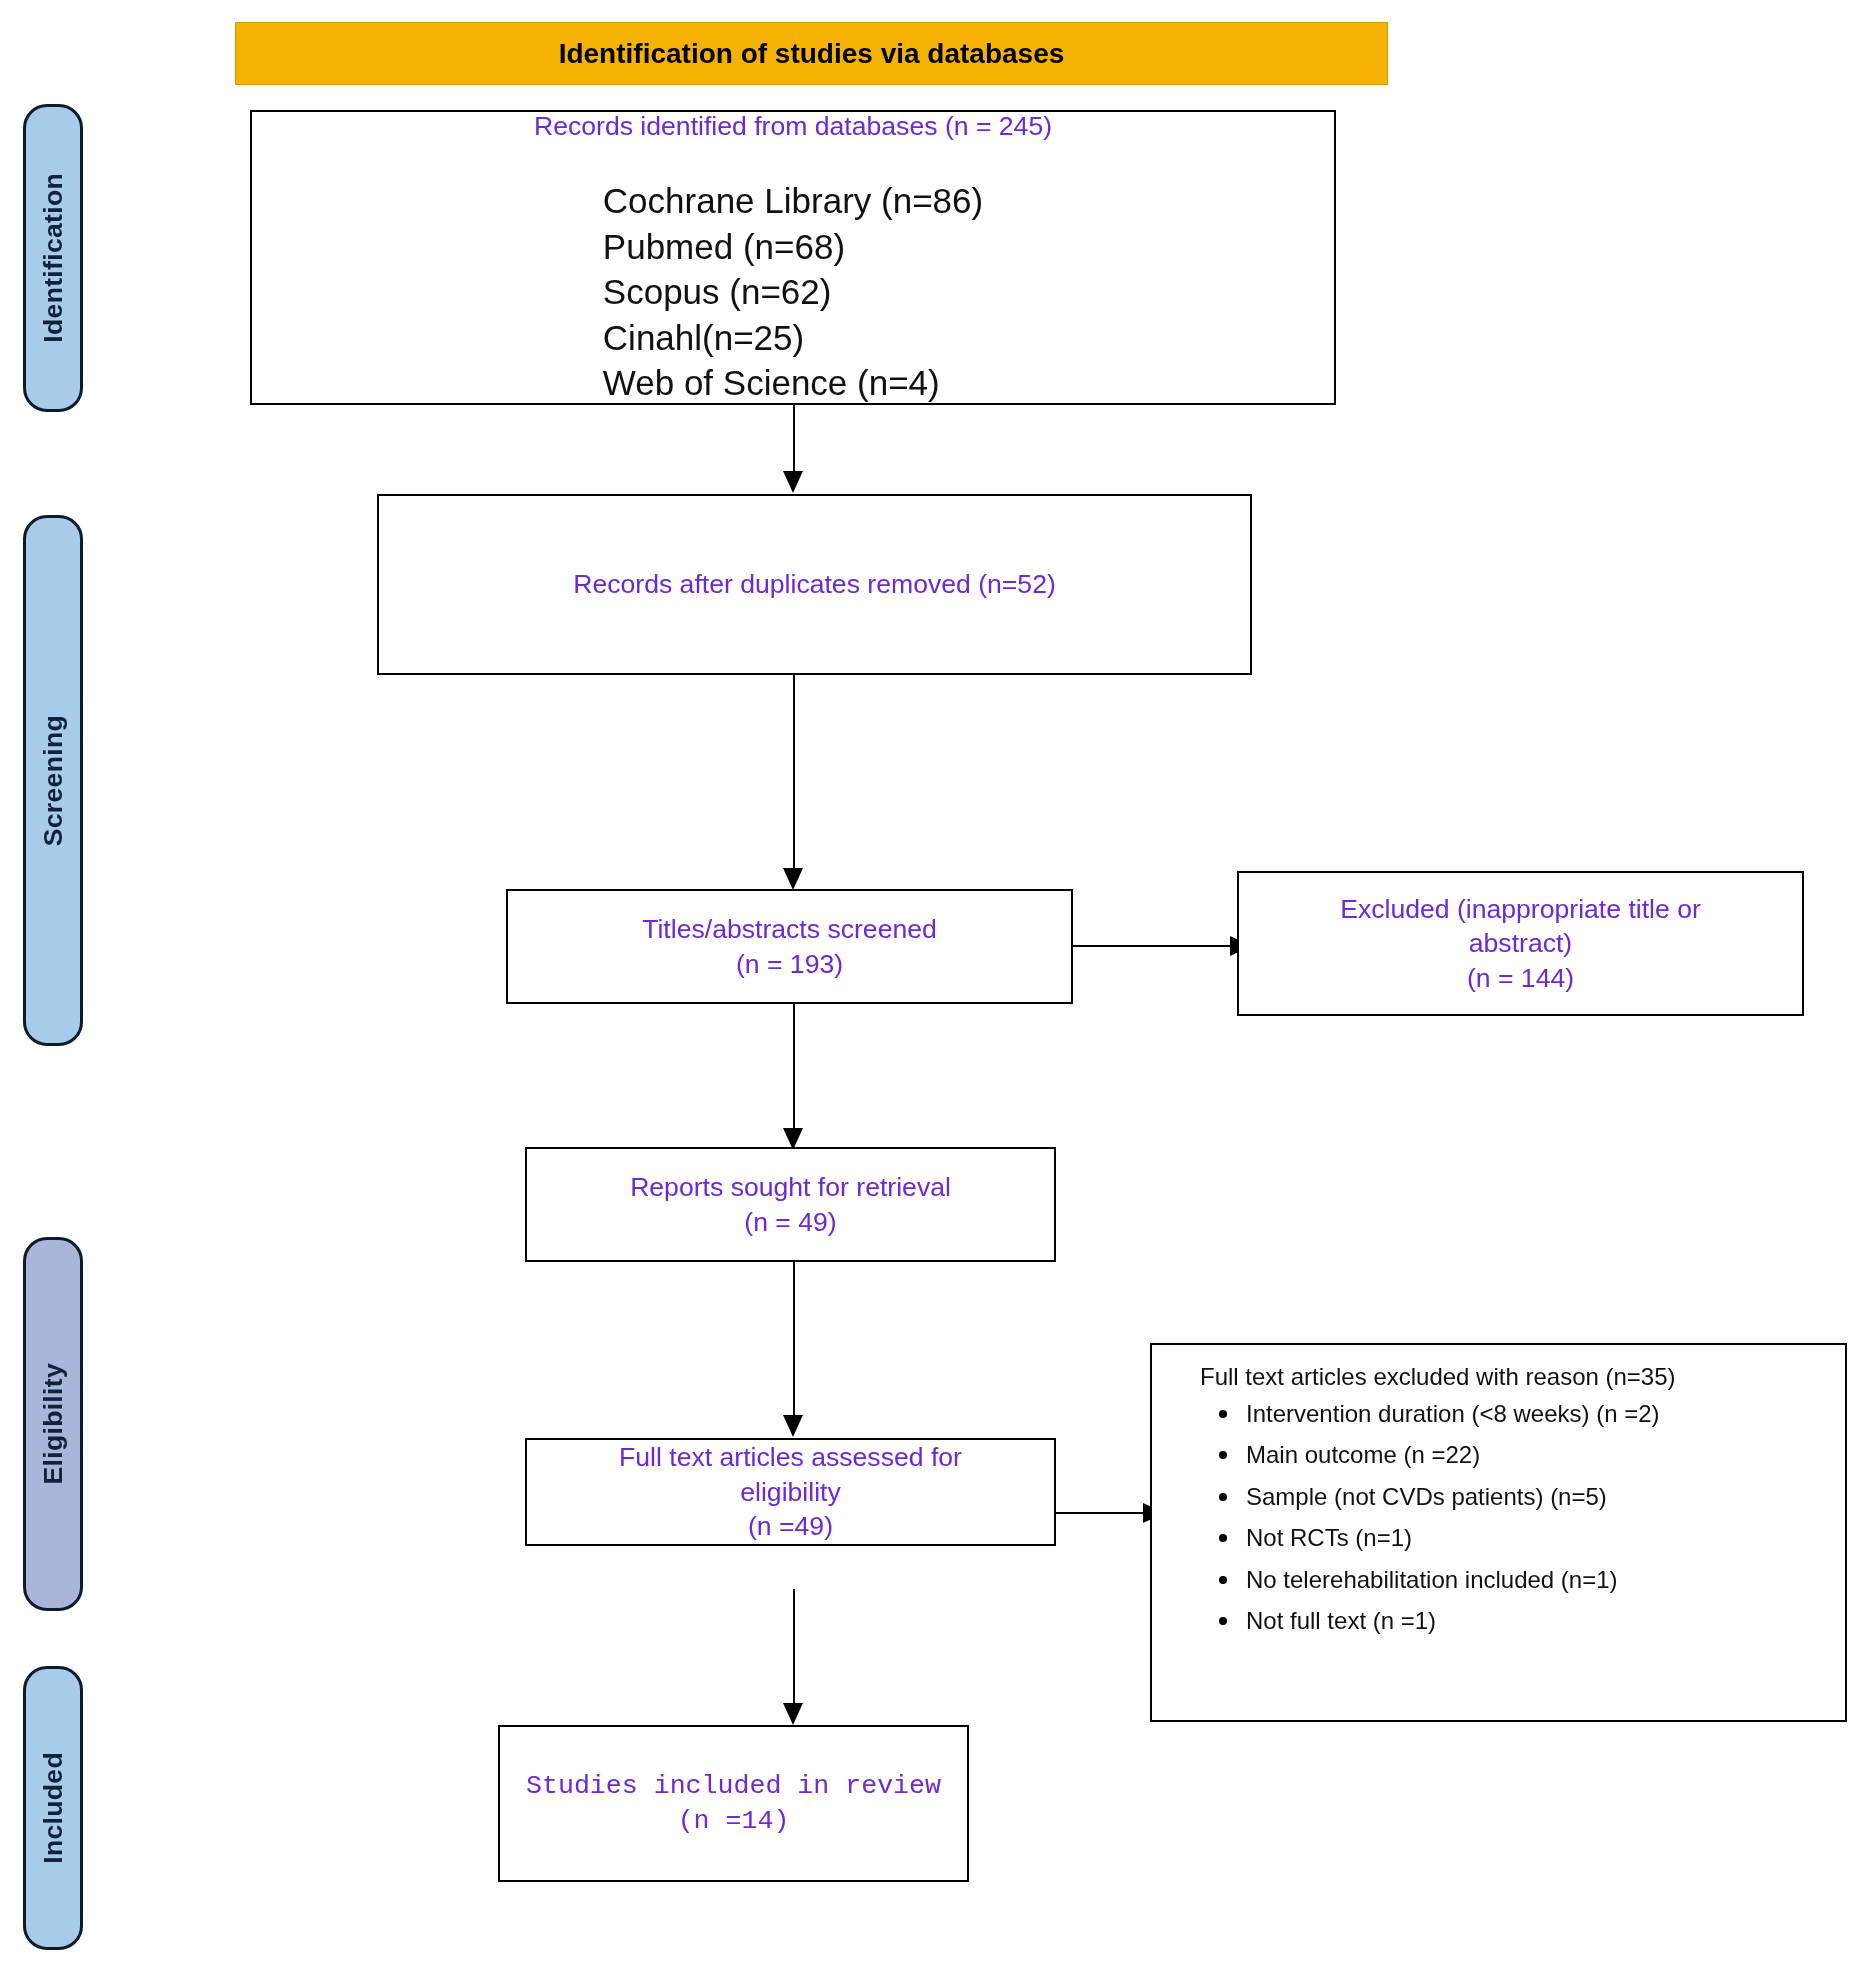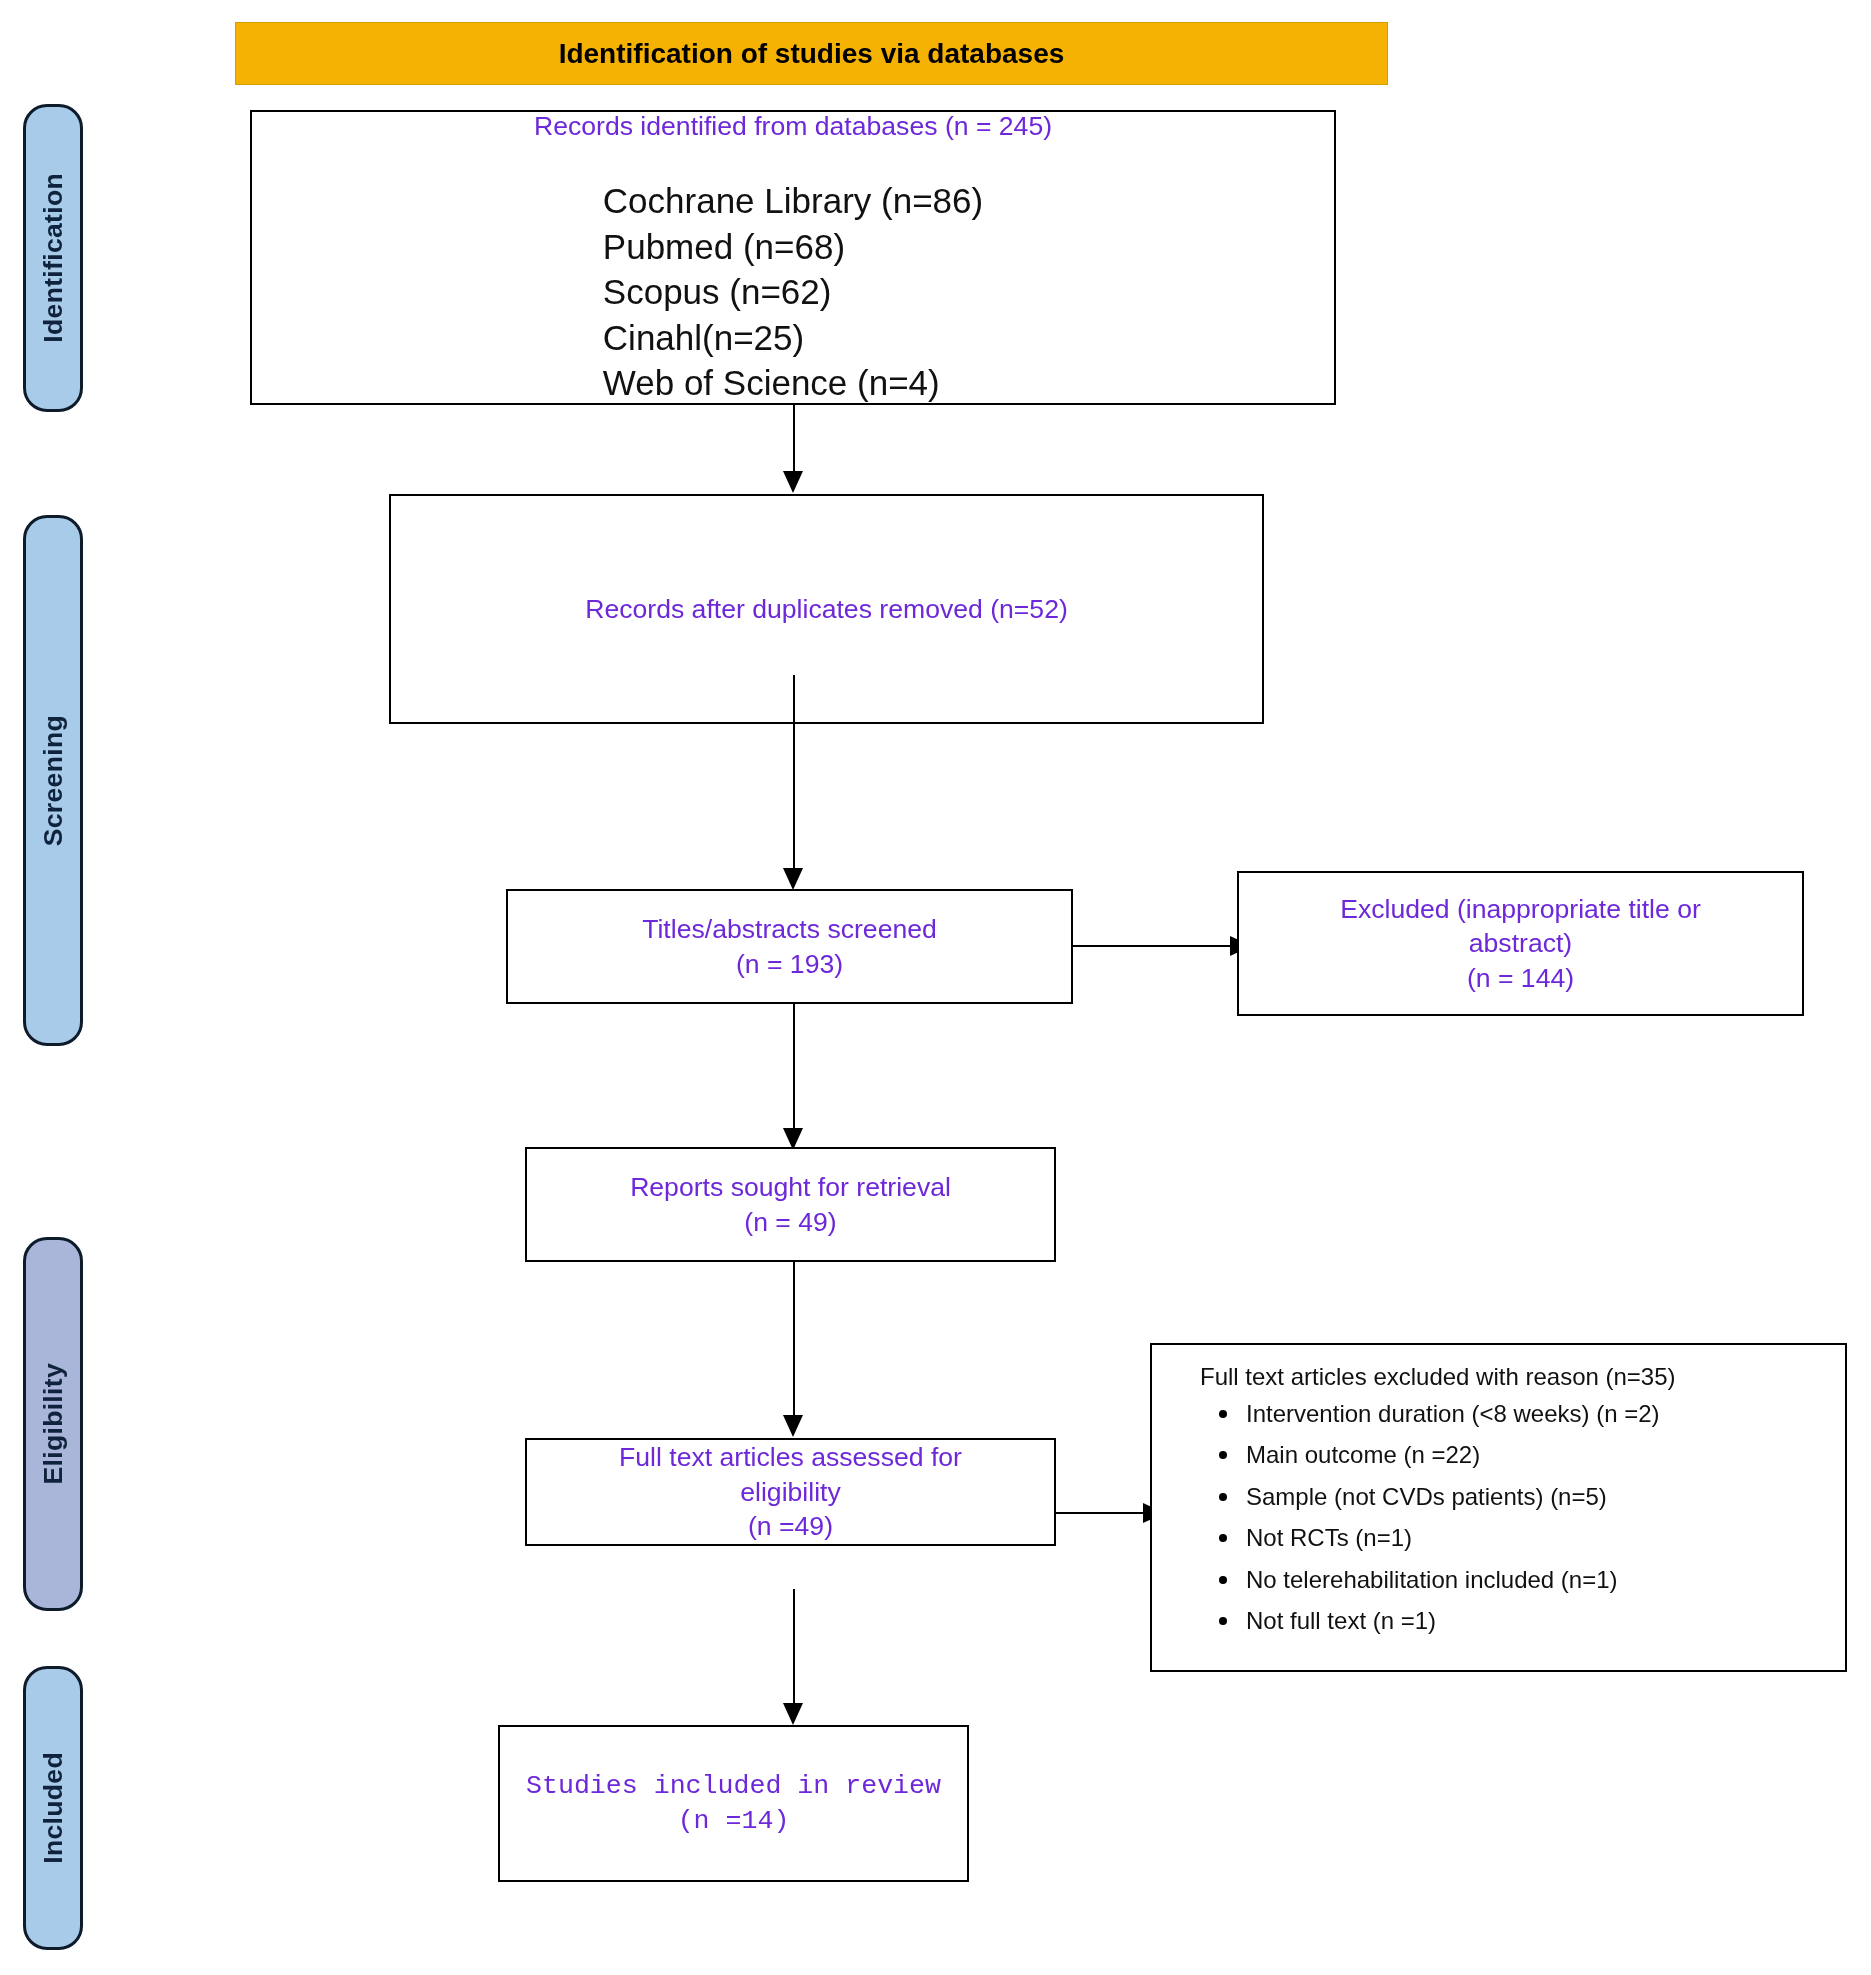--- a/index.html
+++ b/index.html
@@ -183,21 +183,21 @@
       <div class="src-line">Pubmed (n=68)</div>
       <div class="src-line">Scopus (n=62)</div>
       <div class="src-line">Cinahl(n=25)</div>
       <div class="src-line">Web of Science (n=4)</div>
     </div>
   </div>
 
   <div class="vline" style="left:793px; top:404px; height:78px;"></div>
   <div class="arrow-down" style="left:783px; top:471px;"></div>
 
-  <div class="flowbox" style="left:389px; top:494px; width:875px; height:230px;">
+  <div class="flowbox" style="left:377px; top:494px; width:875px; height:181px;">
     <div class="line">Records after duplicates removed (n=52)</div>
   </div>
 
   <div class="vline" style="left:793px; top:675px; height:208px;"></div>
   <div class="arrow-down" style="left:783px; top:868px;"></div>
 
   <div class="flowbox" style="left:506px; top:889px; width:567px; height:115px;">
     <div class="line">Titles/abstracts screened</div>
     <div class="line">(n = 193)</div>
   </div>
@@ -224,21 +224,21 @@
 
   <div class="flowbox" style="left:525px; top:1438px; width:531px; height:108px;">
     <div class="line">Full text articles assessed for</div>
     <div class="line">eligibility</div>
     <div class="line">(n =49)</div>
   </div>
 
   <div class="hline" style="left:1056px; top:1512px; width:89px;"></div>
   <div class="arrow-right" style="left:1143px; top:1503px;"></div>
 
-  <div class="flowbox left-align" style="left:1150px; top:1343px; width:697px; height:329px;padding-left:48px;">
+  <div class="flowbox left-align" style="left:1150px; top:1343px; width:697px; height:379px;padding-left:48px;">
     <div class="reason-title">Full text articles excluded with reason (n=35)</div>
     <ul class="reason-list">
       <li>Intervention duration (&lt;8 weeks) (n =2)</li>
       <li>Main outcome (n =22)</li>
       <li>Sample  (not CVDs patients) (n=5)</li>
       <li>Not RCTs (n=1)</li>
       <li>No telerehabilitation included (n=1)</li>
       <li>Not full text (n =1)</li>
     </ul>
   </div>

